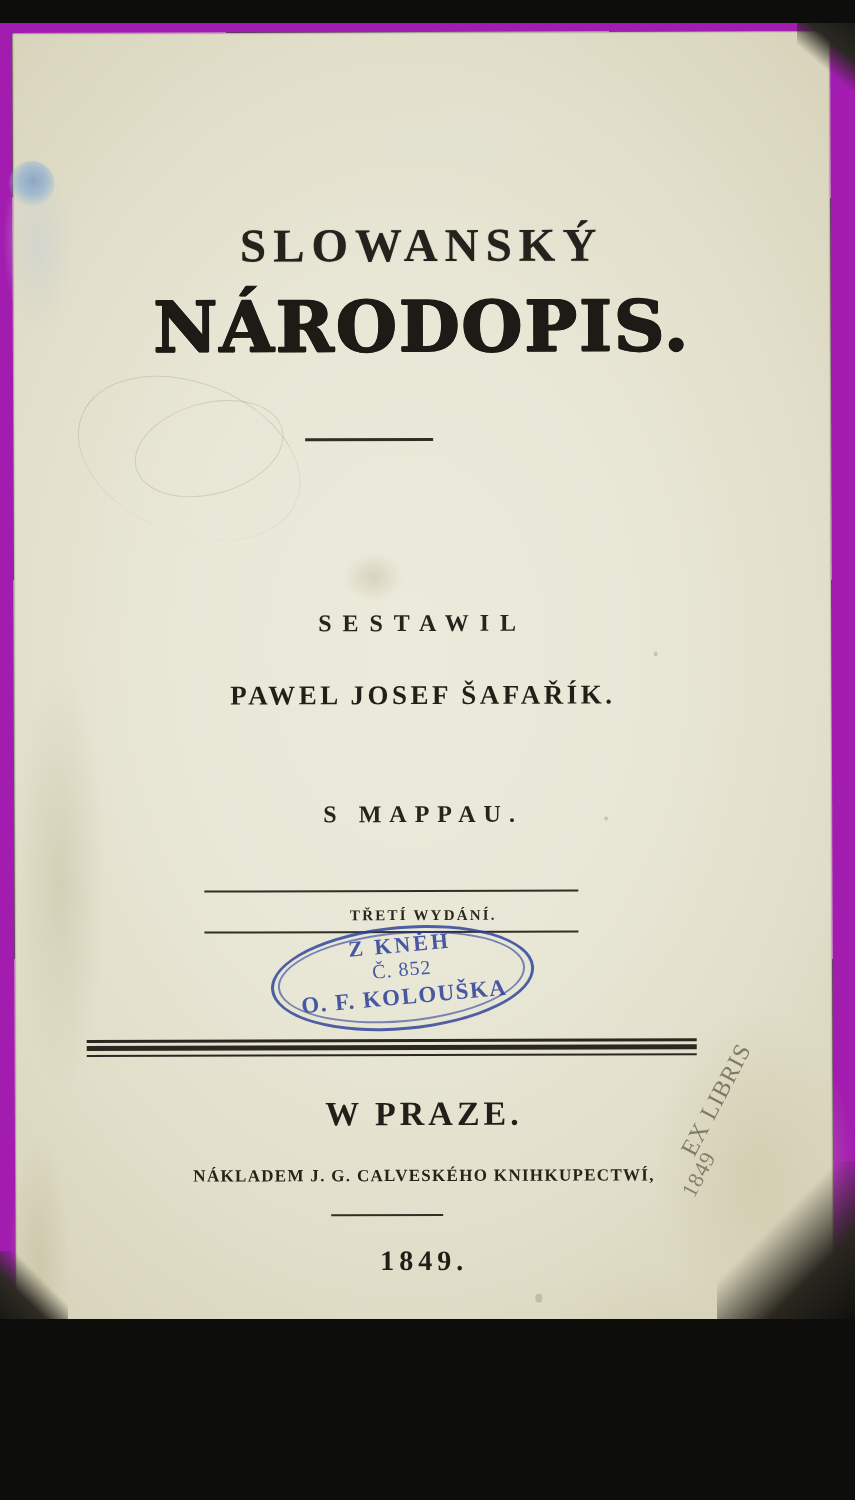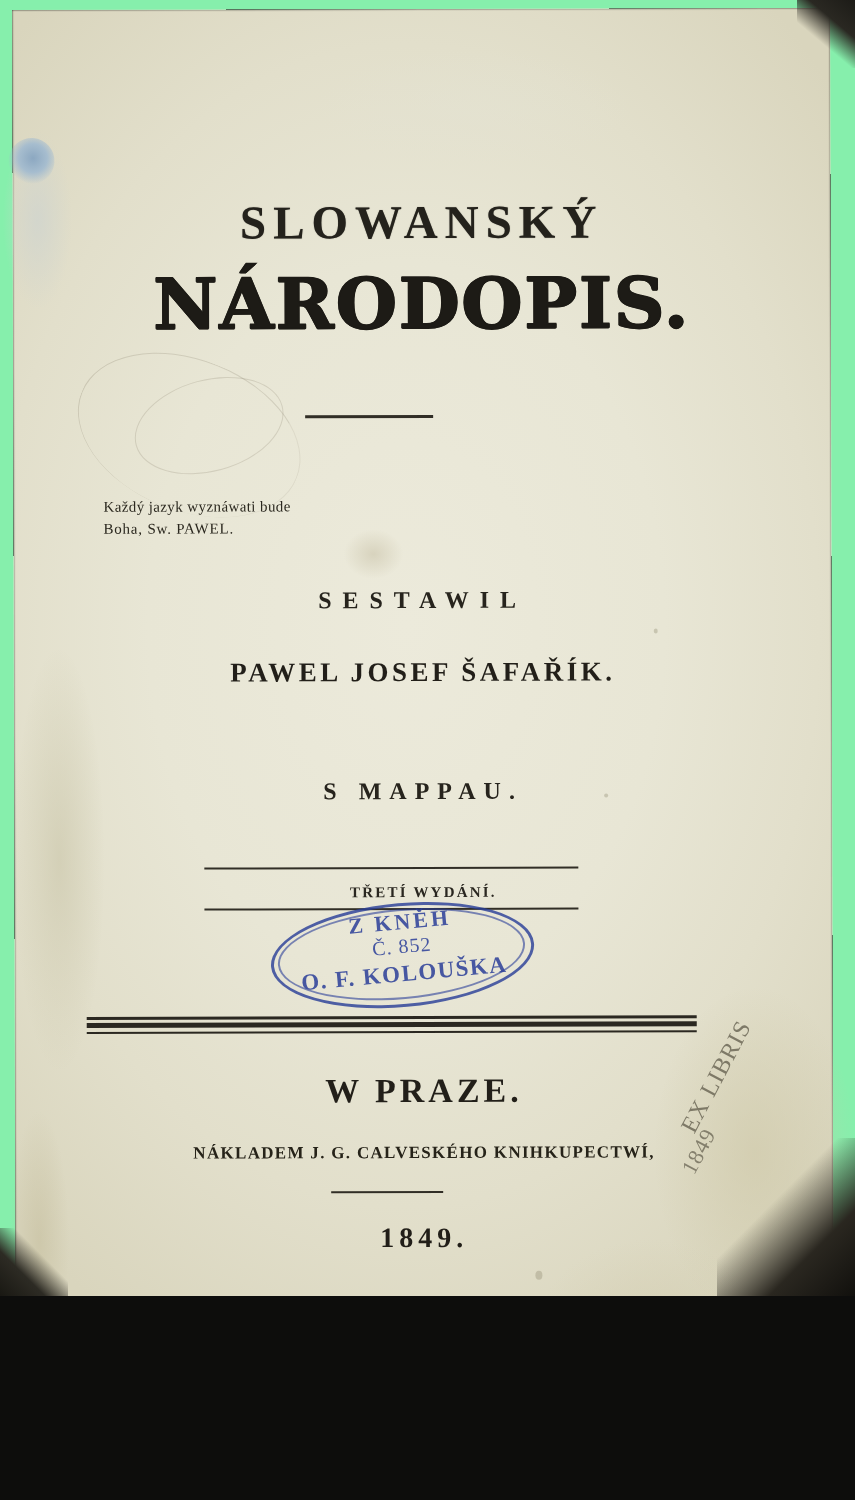--- a/index.html
+++ b/index.html
@@ -11,22 +11,23 @@
     width: 855px;
     height: 1500px;
     overflow: hidden;
     font-family: "Liberation Serif", serif;
   }
 
   #scan {
     position: relative;
     width: 855px;
     height: 1296px;
-    background: #86efac;
+    background: #a21caf;
     overflow: hidden;
+    margin-top: 23px;
   }
 
   
   #page {
     position: absolute;
     left: 14px;
     top: 9px;
     width: 818px;
     height: 1468px;
     background:
@@ -229,24 +230,20 @@
     <div id="inkspot"></div>
 
     <div class="hand" id="hand-scribble"></div>
     <div class="hand" id="hand-scribble2"></div>
 
     <div class="center" id="t-slowansky">SLOWANSKÝ</div>
     <div class="center" id="t-narodopis">NÁRODOPIS.</div>
 
     <div class="rule" id="rule-1"></div>
 
-    <div id="t-motto">
-      <div class="l1">Každý jazyk wyznáwati bude</div>
-      <div class="l2">Boha, Sw. PAWEL.</div>
-    </div>
 
     <div class="center" id="t-sestawil">SESTAWIL</div>
     <div class="center" id="t-author">PAWEL JOSEF ŠAFAŘÍK.</div>
     <div class="center" id="t-smappau">S MAPPAU.</div>
 
     <div class="rule" id="rule-2"></div>
     <div class="center" id="t-edition">TŘETÍ WYDÁNÍ.</div>
     <div class="rule" id="rule-3"></div>
 
     <div id="stamp">

